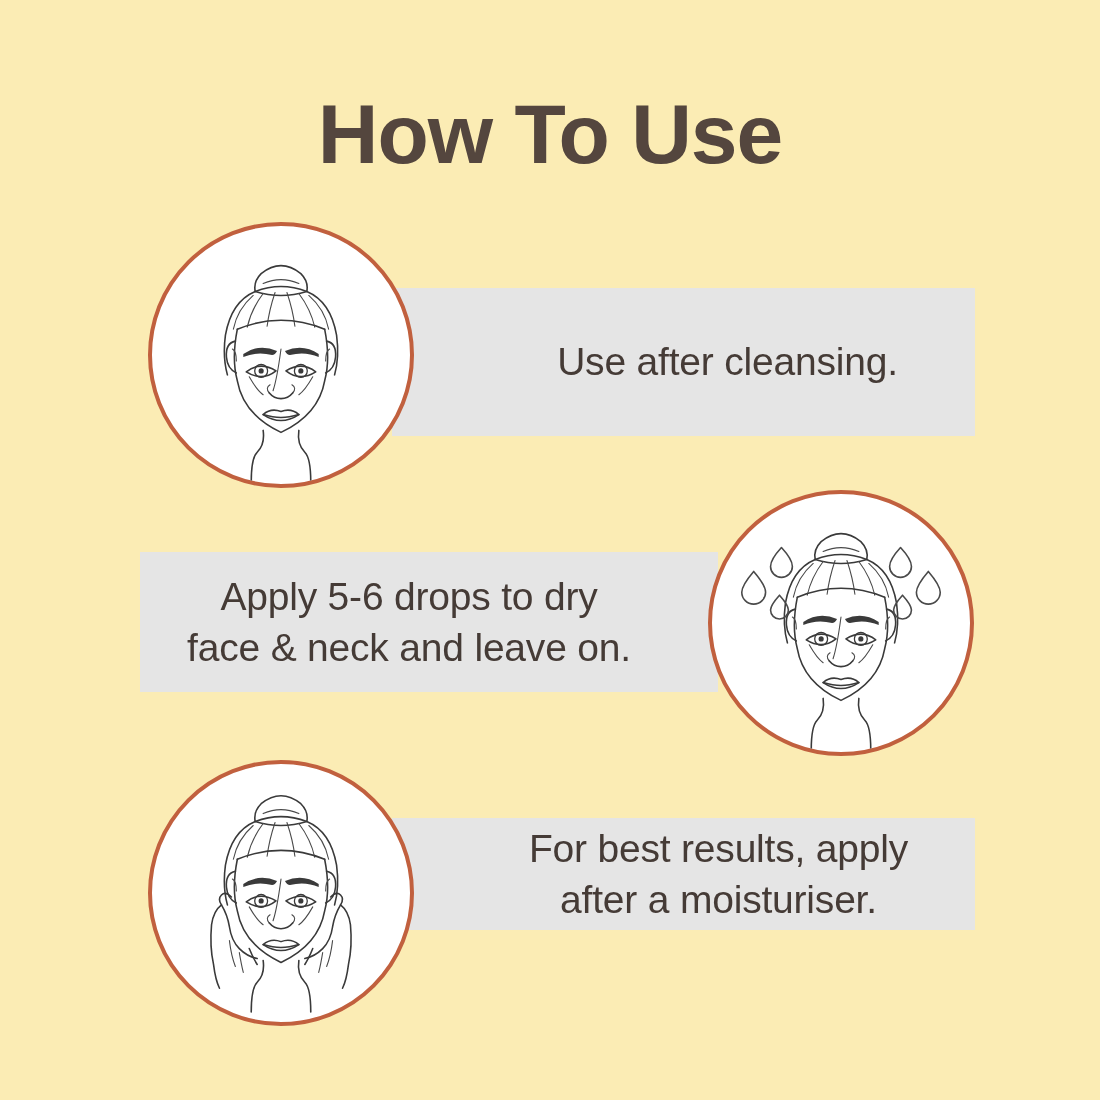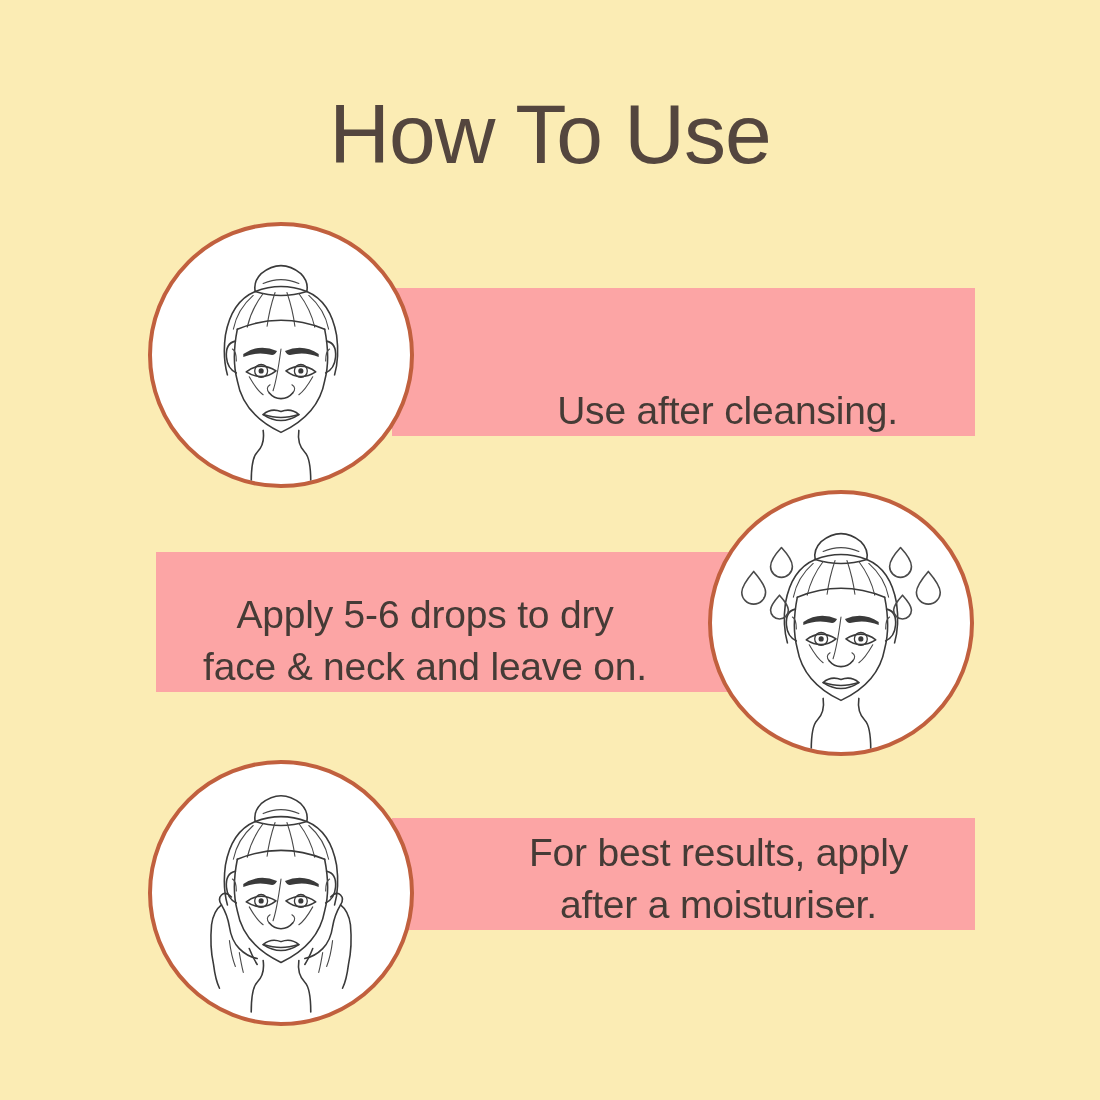--- a/index.html
+++ b/index.html
@@ -9,33 +9,33 @@
     font-family: "Liberation Sans", sans-serif;
     position: relative;
     overflow: hidden;
   }
 
   #page-title {
     position:absolute;
     left:0; right:0; top:92px;
     text-align:center;
     font-size:84px;
-    font-weight:normal;
+    font-weight:bold;
     letter-spacing:-1px;
     color:#54463e;
     line-height:1;
   }
 
   .step { position:absolute; }
 
   .card {
     position:absolute;
-    background:#fca5a5;
+    background:#e5e5e5;
     display:flex;
-    align-items:flex-end;
+    align-items:center;
     justify-content:center;
     text-align:center;
   }
   .card-text {
     color:#453b36;
     font-size:39px;
     line-height:1.32;
     font-weight:400;
     letter-spacing:-0.2px;
     white-space:pre-line;
@@ -48,21 +48,21 @@
     border:4px solid #c1603e;
     overflow:hidden;
   }
   .circle svg { display:block; width:100%; height:100%; }
 
   
   #card-1   { left:392px; top:288px; width:583px; height:148px; padding-left:88px; }
   #circle-1 { left:148px; top:222px; width:266px; height:266px; }
 
   
-  #card-2   { left:156px; top:552px; width:578px; height:140px; padding-right:40px; }
+  #card-2   { left:140px; top:552px; width:578px; height:140px; padding-right:40px; }
   #circle-2 { left:708px; top:490px; width:266px; height:266px; }
 
   
   #card-3   { left:392px; top:818px; width:583px; height:112px; padding-left:70px; }
   #circle-3 { left:148px; top:760px; width:266px; height:266px; }
 
   .face-line { fill:none; stroke:#3a3a3a; stroke-width:1.6; stroke-linecap:round; stroke-linejoin:round; }
   .face-thin { fill:none; stroke:#4a4a4a; stroke-width:1.1; stroke-linecap:round; stroke-linejoin:round; }
   .brow      { fill:#3a3a3a; stroke:none; }
   .iris      { fill:none; stroke:#3a3a3a; stroke-width:1.3; }

